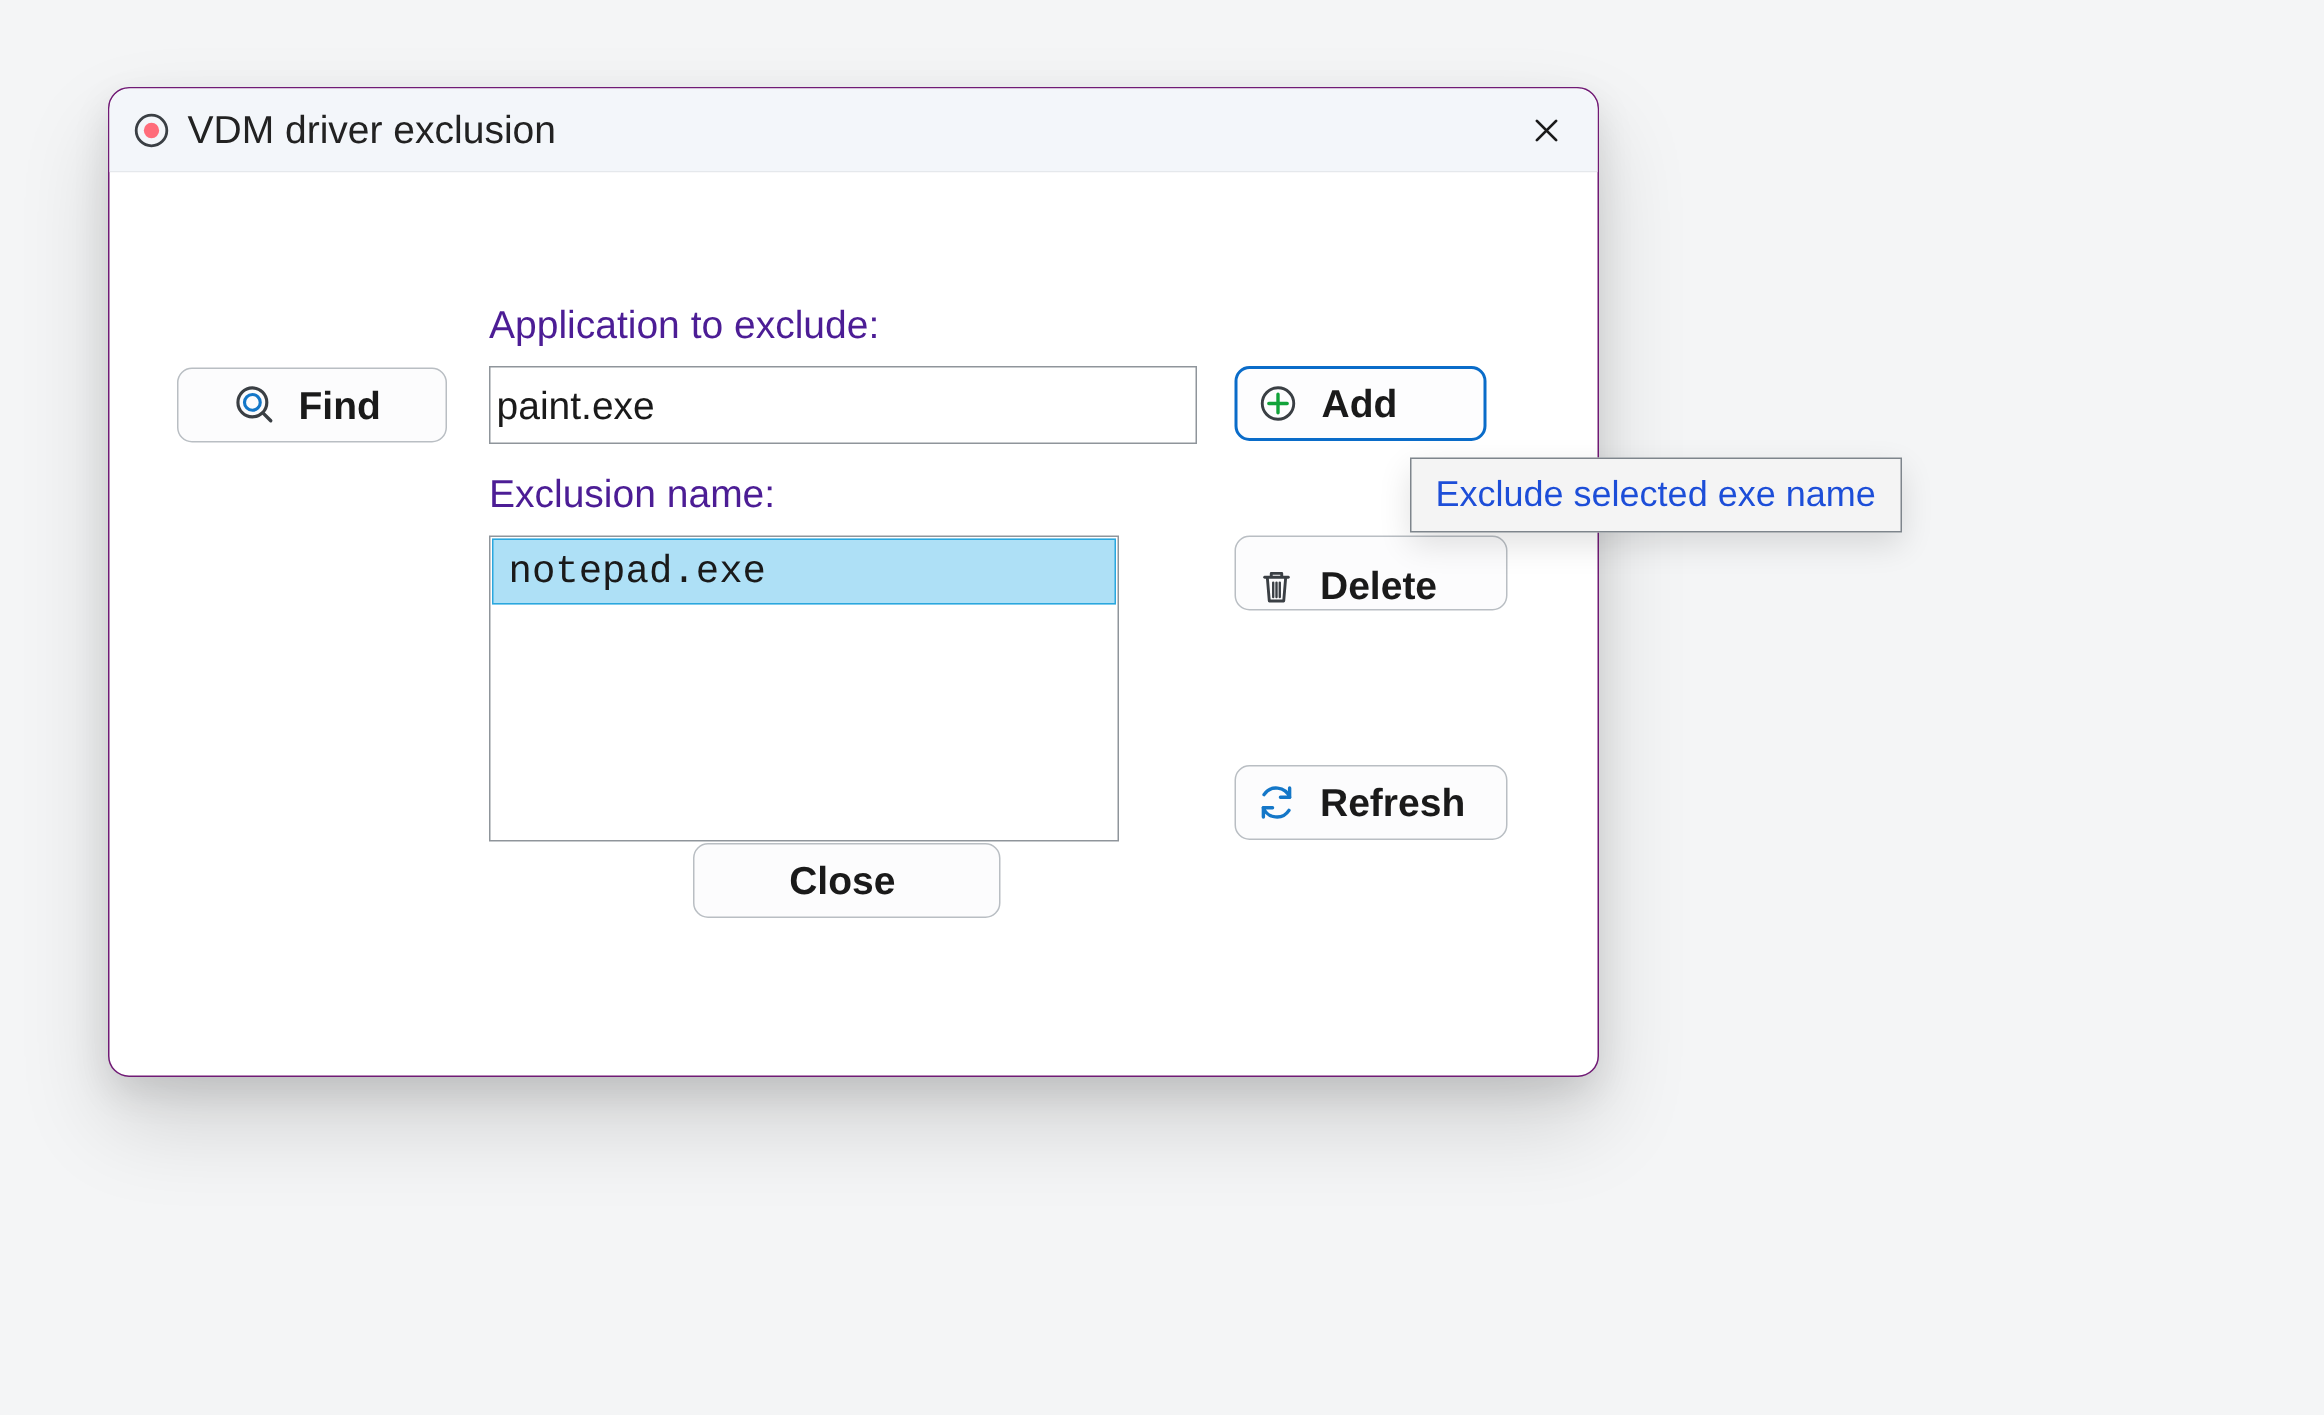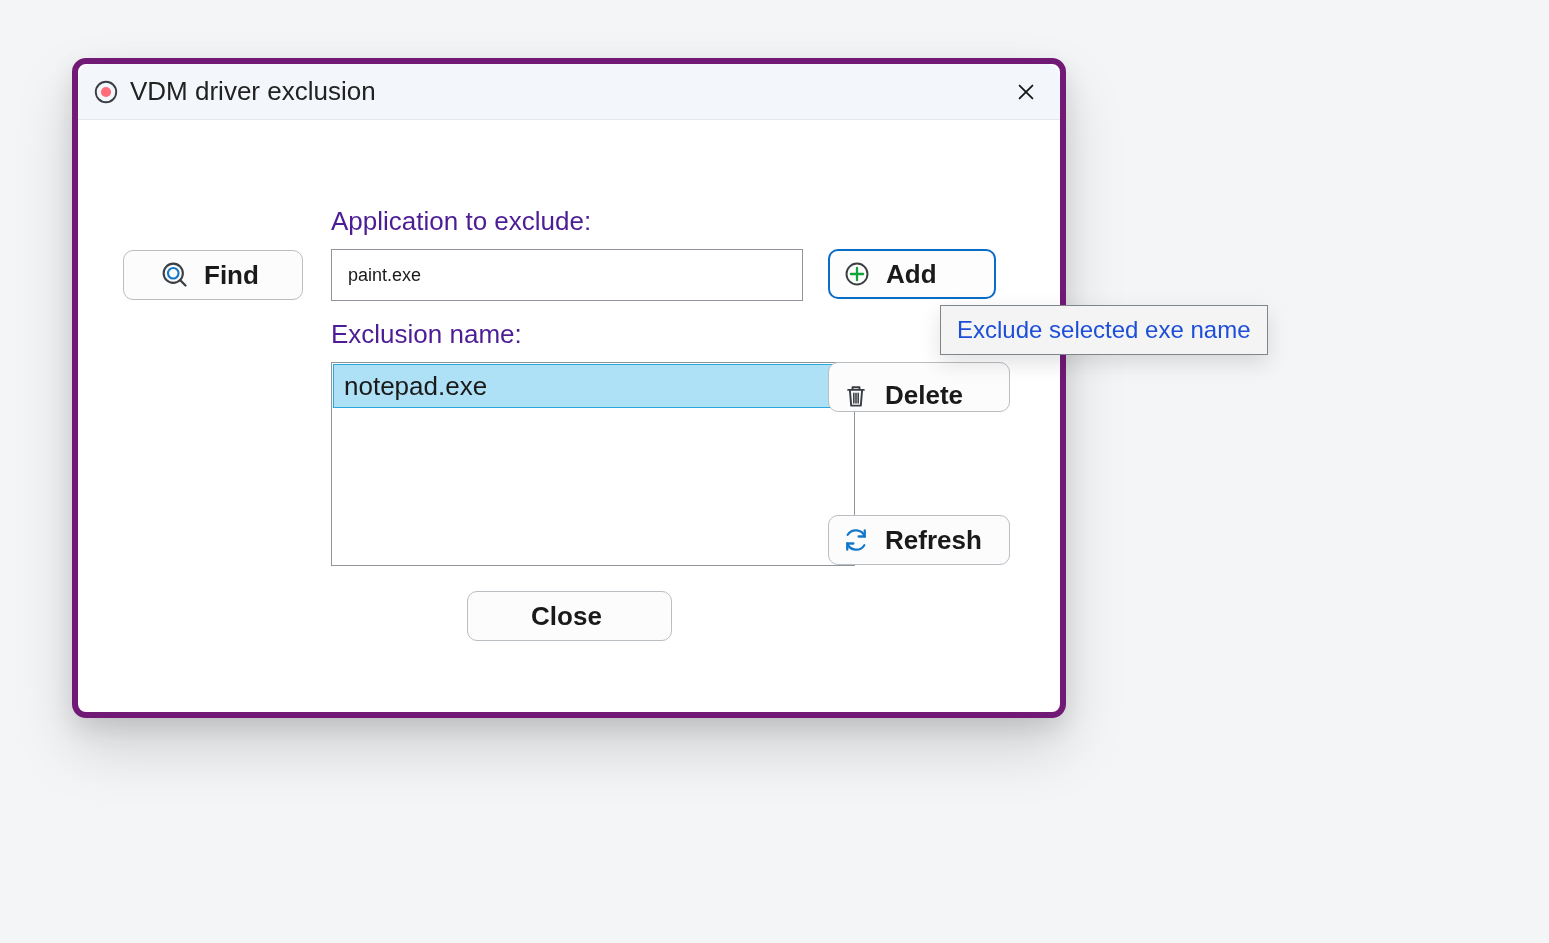--- a/index.html
+++ b/index.html
@@ -13,21 +13,21 @@
   }
   .stage {
     position: relative;
     width: 1549px; height: 943px;
   }
   .dialog {
     position: absolute;
     left: 72px; top: 58px;
     width: 994px; height: 660px;
     background: #ffffff;
-    border: 6px solid #701a75;
+    border: 1px solid #701a75;
     border-radius: 14px;
     box-shadow: 0 30px 60px rgba(0,0,0,0.15), 0 10px 25px rgba(0,0,0,0.10);
     overflow: visible;
   }
   .titlebar {
     height: 56px;
     background: #f3f6fa;
     border-bottom: 1px solid #e5e8ec;
     border-radius: 14px 14px 0 0;
     display: flex; align-items: center;
@@ -78,22 +78,22 @@
   .btn.center { justify-content: center; }
   .btn.focus-blue {
     border: 2px solid #0a6cc9;
     background: #fdfdfe;
   }
 
   .text-input {
     height: 52px;
     border: 1px solid #8f959b;
     background: #ffffff;
-    font-size: 18px;
-    padding: 0 16px;
+    font-size: 26px;
+    padding: 0 4px;
     color: #1a1a1a;
     outline: none;
   }
 
   .listbox {
     border: 1px solid #8f959b;
     background: #ffffff;
     overflow: auto;
   }
   .listbox .list-item {
@@ -121,24 +121,24 @@
     white-space: nowrap;
     box-shadow: 0 8px 22px rgba(0,0,0,0.12);
   }
 
   
   .pos-find     { position:absolute; left: 45px;  top: 130px; width: 180px; padding-left: 36px; }
   .pos-lbl-app  { position:absolute; left: 253px; top: 86px; }
   .pos-input    { position:absolute; left: 253px; top: 129px; width: 472px; }
   .pos-add      { position:absolute; left: 750px; top: 129px; width: 168px; }
   .pos-lbl-list { position:absolute; left: 253px; top: 199px; }
-  .pos-list     { position:absolute; left: 253px; top: 242px; width: 524px; height: 204px; }
+  .pos-list     { position:absolute; left: 253px; top: 242px; width: 420px; height: 204px; font-family: Liberation Mono, monospace; }
   .pos-delete   { position:absolute; left: 750px; top: 242px; width: 182px; align-items: flex-end; }
   .pos-refresh  { position:absolute; left: 750px; top: 395px; width: 182px; text-align: center; }
-  .pos-close    { position:absolute; left: 389px; top: 471px; width: 205px; }
+  .pos-close    { position:absolute; left: 389px; top: 447px; width: 205px; }
   .pos-tooltip  { left: 940px; top: 305px; }
 </style>
 </head>
 <body>
 
 <div class="stage">
 
   <div class="dialog">
 
     <div class="titlebar">

